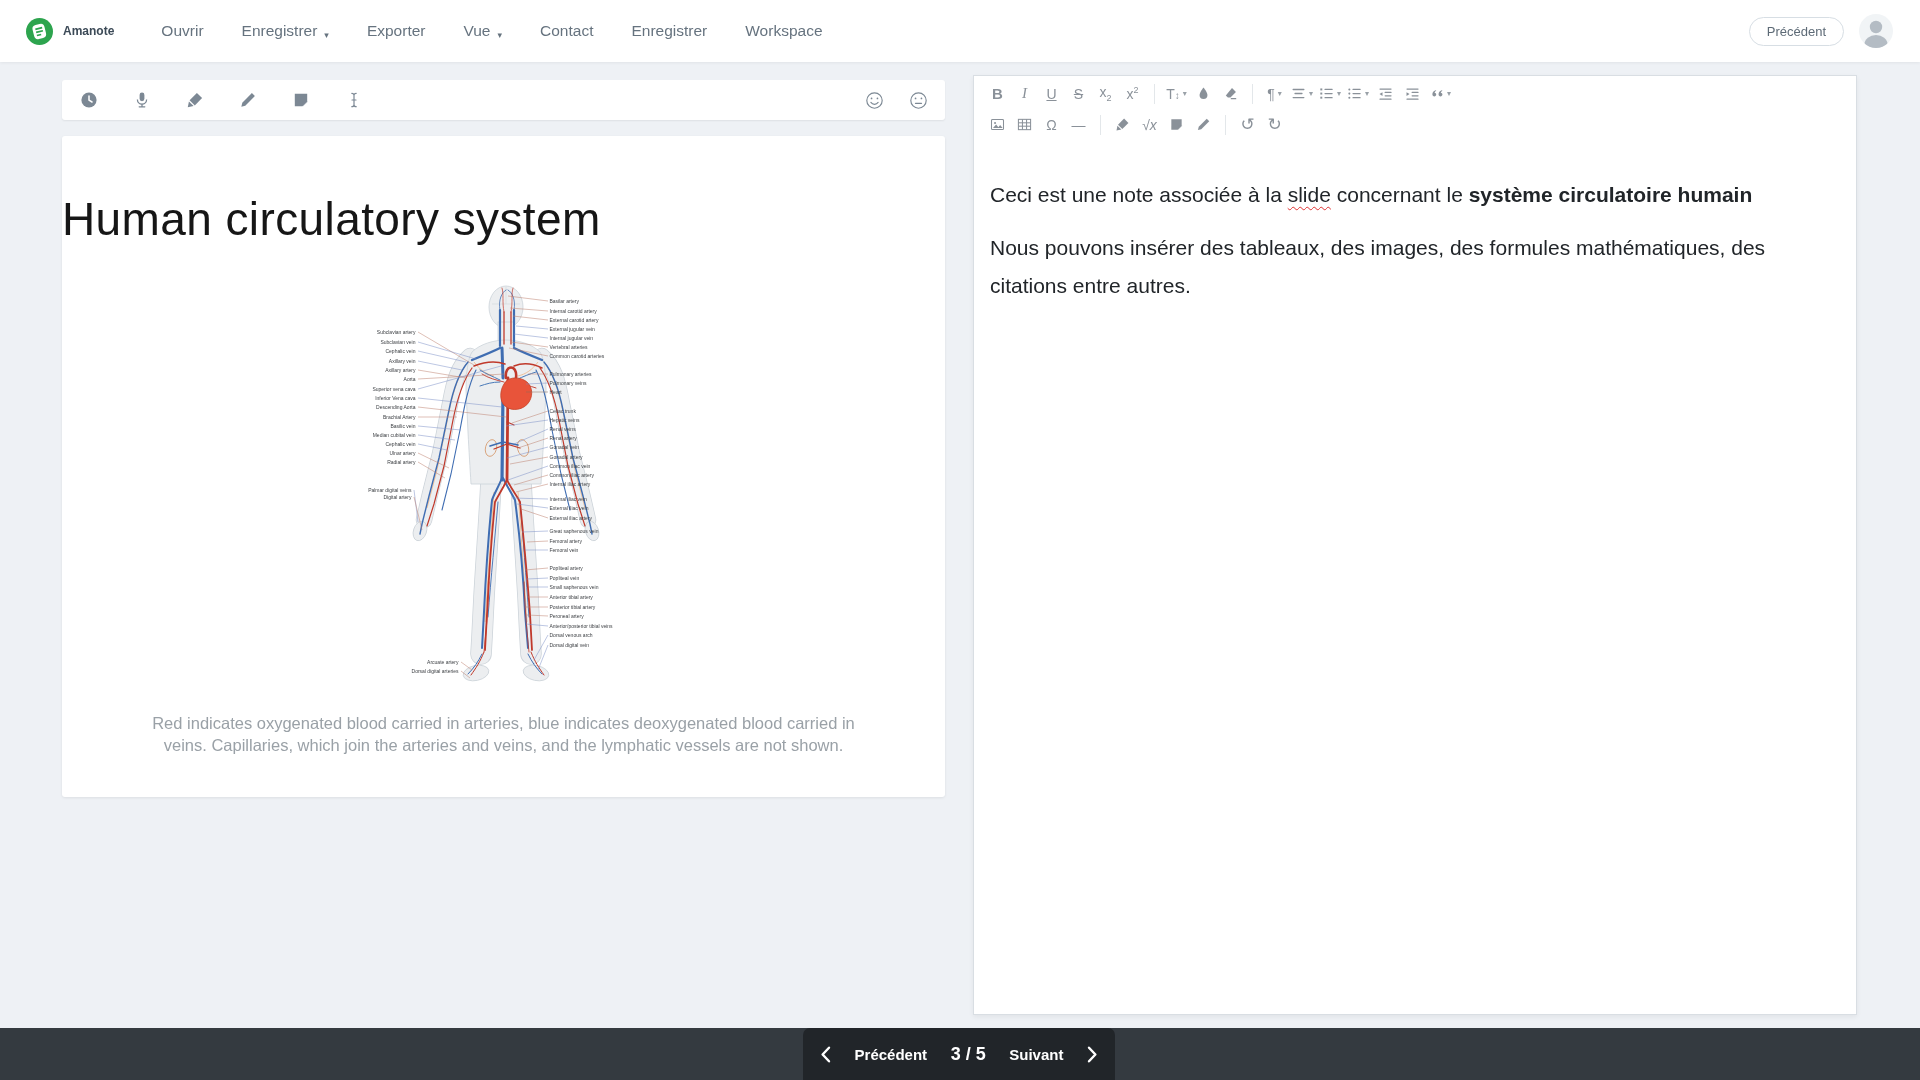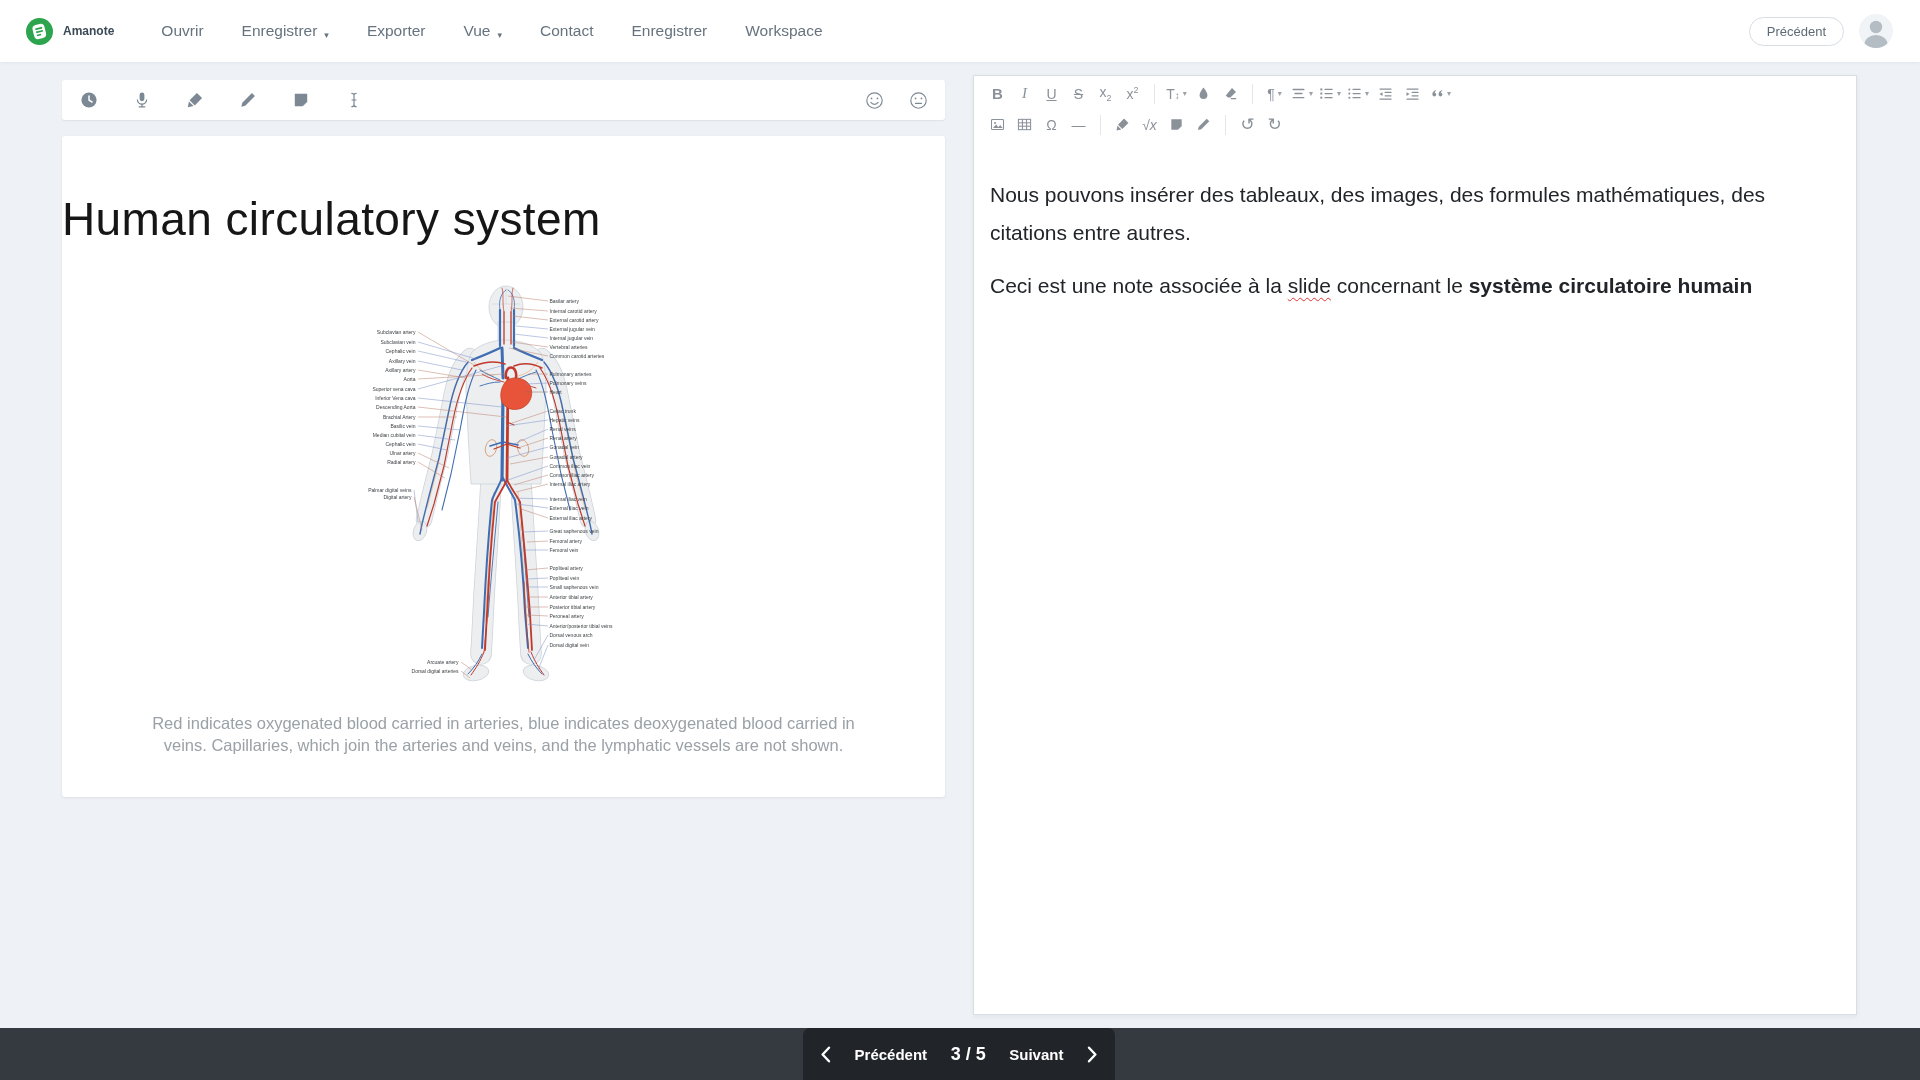--- a/index.html
+++ b/index.html
@@ -643,22 +643,22 @@
           <span class="ic-arrow">↺</span>
         </span>
       </button>
       <button class="tb-btn">
         <span class="ico">
           <span class="ic-arrow">↻</span>
         </span>
       </button>
     </div>
   <div class="note-area">
+    <p><span>Ceci est une note associée à la </span><span class="misspell">slide</span><span> concernant le </span><strong>système circulatoire humain</strong></p>
     <p>Nous pouvons insérer des tableaux, des images, des formules mathématiques, des citations entre autres.</p>
-    <p><span>Ceci est une note associée à la </span><span class="misspell">slide</span><span> concernant le </span><strong>système circulatoire humain</strong></p>
   </div>
 </section>
 
 <footer class="footerbar">
   <div class="pager">
     <button class="pager-chevron">
       <svg width="11" height="17" viewBox="0 0 11 17">
           <path d="M9 1.7 2.6 8.5 9 15.3" stroke="#fff" stroke-width="2.4" fill="none" stroke-linecap="round" stroke-linejoin="round"></path>
         </svg>
     </button>

